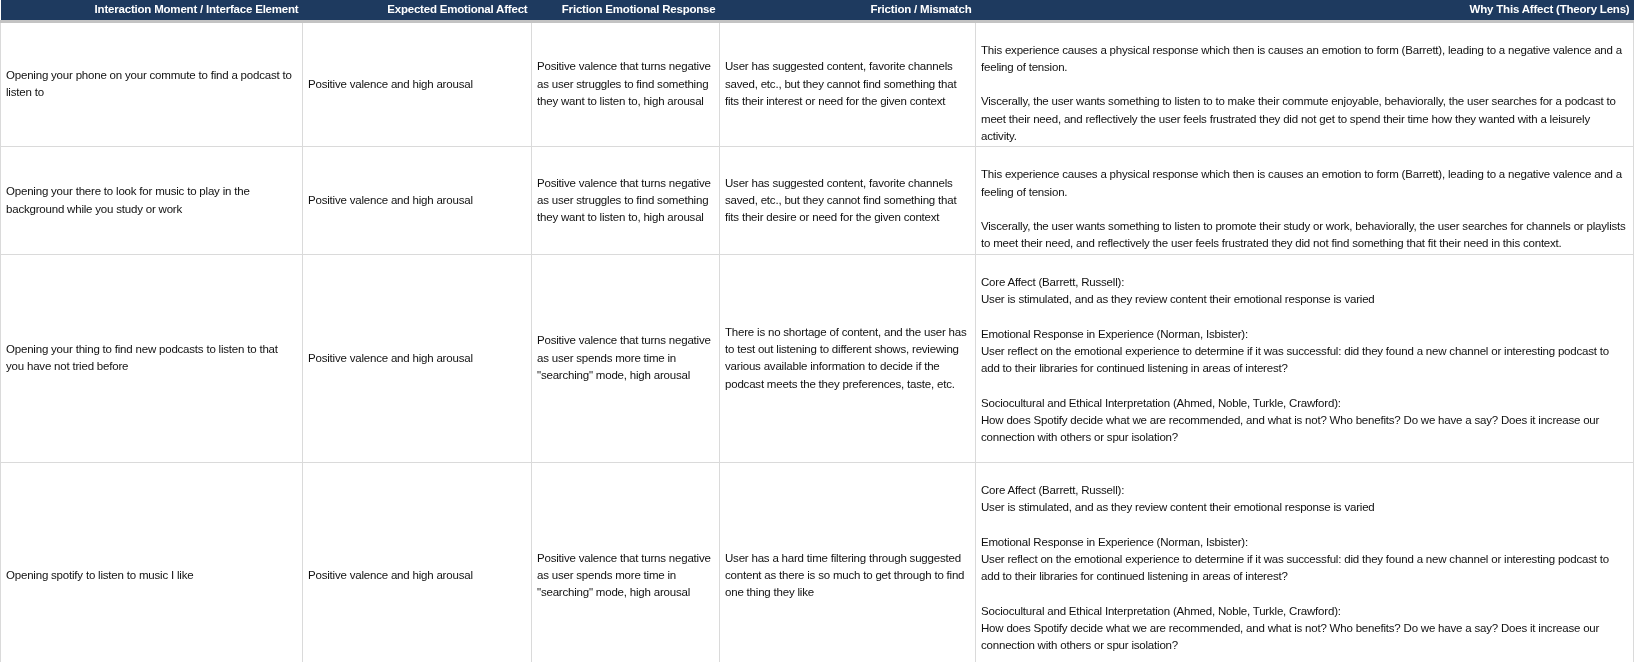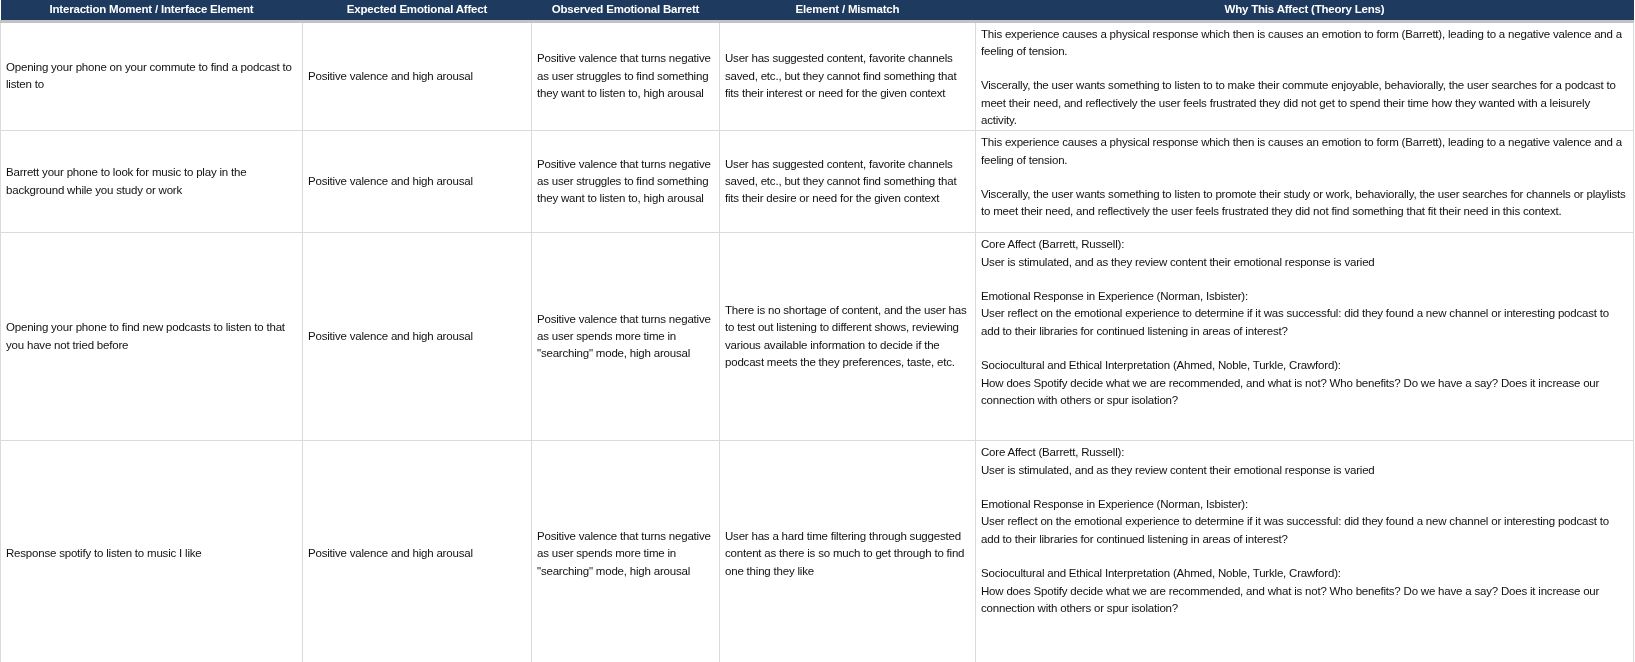--- a/index.html
+++ b/index.html
@@ -21,102 +21,102 @@
   col.c1 { width: 229px; }
   col.c2 { width: 188px; }
   col.c3 { width: 256px; }
   col.c4 { width: 658px; }
   thead th {
     background: #1E3A5F;
     color: #ffffff;
     font-size: 11.5px;
     font-weight: bold;
     letter-spacing: -0.2px;
-    text-align: center;
+    text-align: right;
     vertical-align: middle;
     padding: 2px 4px 3px 4px;
     height: 21px;
     border-bottom: 3px solid #C3C3C3;
     white-space: nowrap;
     overflow: hidden;
   }
   tbody td {
     border: 1px solid #DADADA;
     vertical-align: middle;
     color: #111111;
     font-size: 11.5px;
     letter-spacing: -0.2px;
     line-height: 17.3px;
     padding: 1px 6px 1px 5px;
     white-space: pre-line;
     overflow: hidden;
   }
   tbody td.c4 {
     vertical-align: top;
-    padding-top: 3px;
+    padding-top: 19px;
     margin-top: 36px;
   }
   tbody tr:last-child td { border-bottom: none; }
 </style>
 </head>
 <body>
 
 <div class="page">
   <table class="matrix">
     <colgroup>
       <col class="c0">
         <col class="c1">
         <col class="c2">
         <col class="c3">
         <col class="c4">
     </colgroup>
     <thead>
       <tr>
         <th>Interaction Moment / Interface Element</th>
         <th>Expected Emotional Affect</th>
-        <th>Observed Emotional Barrett</th>
-        <th>Element / Mismatch</th>
+        <th>Friction Emotional Response</th>
+        <th>Friction / Mismatch</th>
         <th>Why This Affect (Theory Lens)</th>
       </tr>
     </thead>
     <tbody>
         <tr style="height: 106px;">
           <td class="c0"><span>Opening your phone on your commute to find a podcast to listen to</span></td>
           <td class="c1"><span>Positive valence and high arousal</span></td>
           <td class="c2"><span>Positive valence that turns negative as user struggles to find something they want to listen to, high arousal</span></td>
           <td class="c3"><span>User has suggested content, favorite channels saved, etc., but they cannot find something that fits their interest or need for the given context</span></td>
           <td class="c4"><span>This experience causes a physical response which then is causes an emotion to form (Barrett), leading to a negative valence and a feeling of tension.
 
 Viscerally, the user wants something to listen to to make their commute enjoyable, behaviorally, the user searches for a podcast to meet their need, and reflectively the user feels frustrated they did not get to spend their time how they wanted with a leisurely activity.</span></td>
         </tr>
         <tr style="height: 102px;">
-          <td class="c0"><span>Barrett your phone to look for music to play in the background while you study or work</span></td>
+          <td class="c0"><span>Opening your there to look for music to play in the background while you study or work</span></td>
           <td class="c1"><span>Positive valence and high arousal</span></td>
           <td class="c2"><span>Positive valence that turns negative as user struggles to find something they want to listen to, high arousal</span></td>
           <td class="c3"><span>User has suggested content, favorite channels saved, etc., but they cannot find something that fits their desire or need for the given context</span></td>
           <td class="c4"><span>This experience causes a physical response which then is causes an emotion to form (Barrett), leading to a negative valence and a feeling of tension.
 
 Viscerally, the user wants something to listen to promote their study or work, behaviorally, the user searches for channels or playlists to meet their need, and reflectively the user feels frustrated they did not find something that fit their need in this context.</span></td>
         </tr>
         <tr style="height: 208px;">
-          <td class="c0"><span>Opening your phone to find new podcasts to listen to that you have not tried before</span></td>
+          <td class="c0"><span>Opening your thing to find new podcasts to listen to that you have not tried before</span></td>
           <td class="c1"><span>Positive valence and high arousal</span></td>
           <td class="c2"><span>Positive valence that turns negative as user spends more time in "searching" mode, high arousal</span></td>
           <td class="c3"><span>There is no shortage of content, and the user has to test out listening to different shows, reviewing various available information to decide if the podcast meets the they preferences, taste, etc.</span></td>
           <td class="c4"><span>Core Affect (Barrett, Russell):
 User is stimulated, and as they review content their emotional response is varied
 
 Emotional Response in Experience (Norman, Isbister):
 User reflect on the emotional experience to determine if it was successful: did they found a new channel or interesting podcast to add to their libraries for continued listening in areas of interest?
 
 Sociocultural and Ethical Interpretation (Ahmed, Noble, Turkle, Crawford):
 How does Spotify decide what we are recommended, and what is not? Who benefits? Do we have a say? Does it increase our connection with others or spur isolation?</span></td>
         </tr>
         <tr style="height: 226px;">
-          <td class="c0"><span>Response spotify to listen to music I like</span></td>
+          <td class="c0"><span>Opening spotify to listen to music I like</span></td>
           <td class="c1"><span>Positive valence and high arousal</span></td>
           <td class="c2"><span>Positive valence that turns negative as user spends more time in "searching" mode, high arousal</span></td>
           <td class="c3"><span>User has a hard time filtering through suggested content as there is so much to get through to find one thing they like</span></td>
           <td class="c4"><span>Core Affect (Barrett, Russell):
 User is stimulated, and as they review content their emotional response is varied
 
 Emotional Response in Experience (Norman, Isbister):
 User reflect on the emotional experience to determine if it was successful: did they found a new channel or interesting podcast to add to their libraries for continued listening in areas of interest?
 
 Sociocultural and Ethical Interpretation (Ahmed, Noble, Turkle, Crawford):

